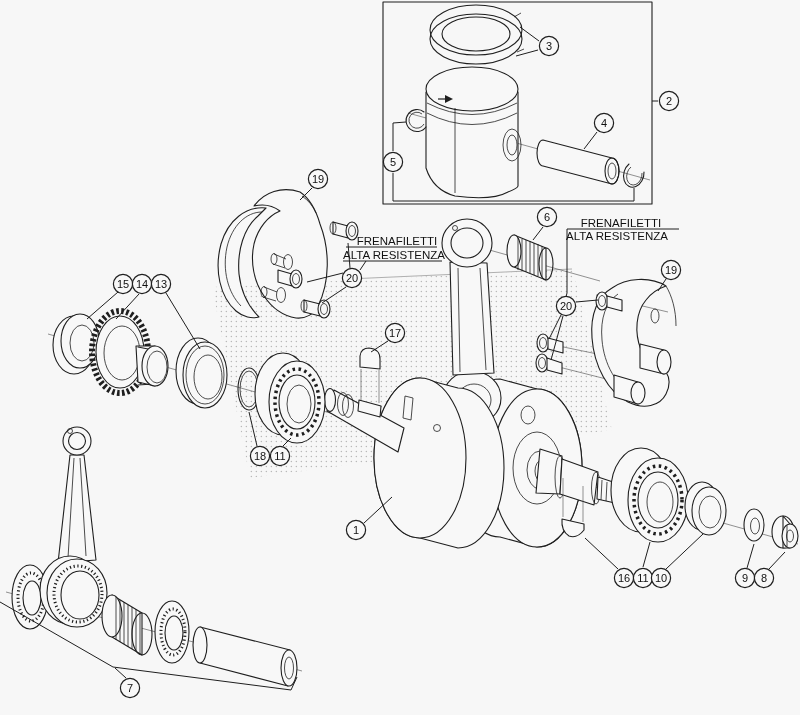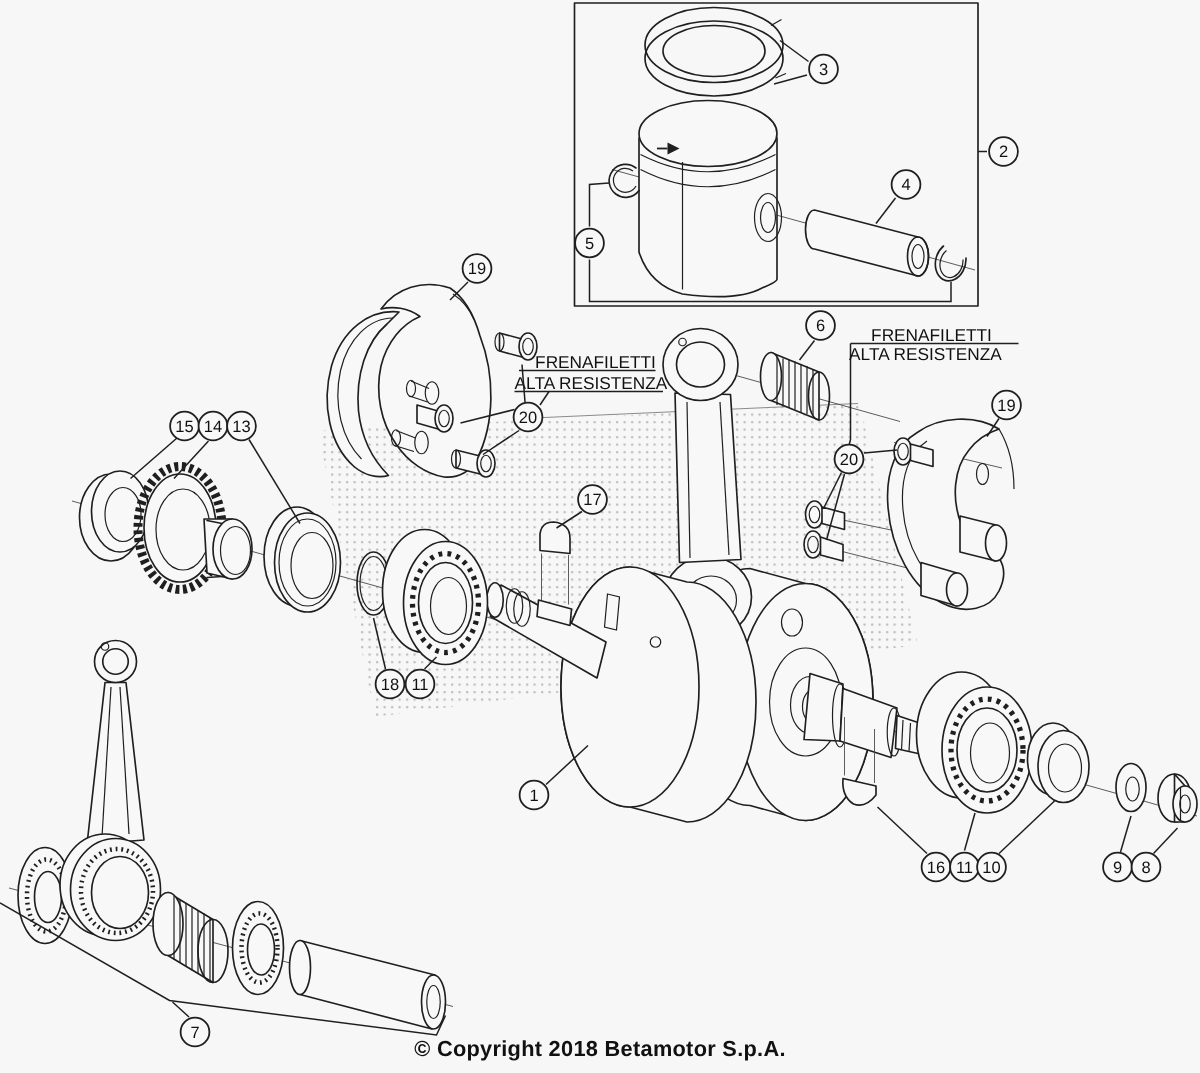--- a/index.html
+++ b/index.html
@@ -454,14 +454,13 @@
           <text x="764" y="578" dy="0.36em" class="co-num">8</text>
         </g>
         <g>
           <polyline points="126,678 115,668" class="co-line"></polyline>
           <circle cx="130" cy="688" r="9.6" class="co-circle"></circle>
           <text x="130" y="688" dy="0.36em" class="co-num">7</text>
         </g>
       </g>
 </svg>
 
-<div id="copyright">© Copyright 2018 Betamotor S.p.A.</div>
 </div>
 
 </body></html>

